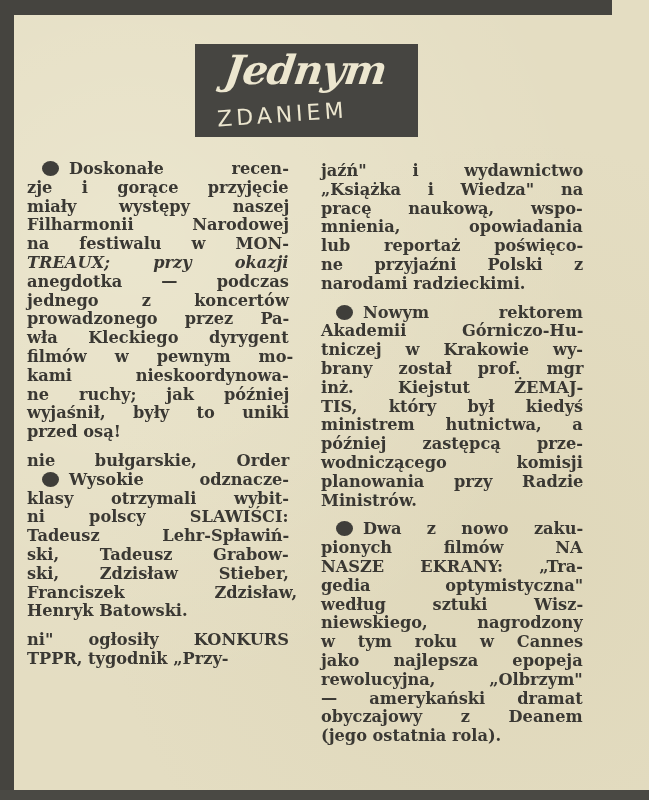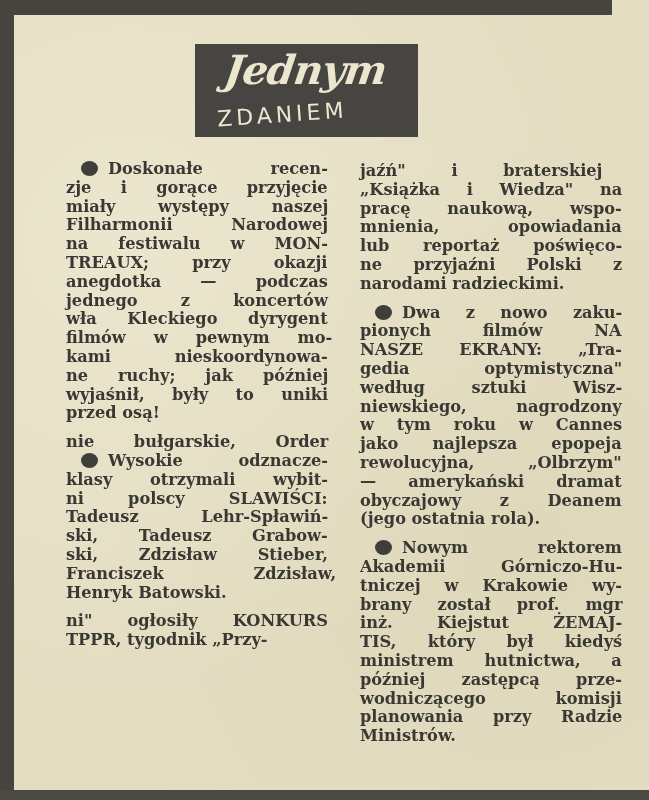--- a/index.html
+++ b/index.html
@@ -49,21 +49,21 @@
       font-size: 16.2px; line-height: 18.8px; font-weight: bold;
       text-align: justify;
     }
     .col-left { left: 27px; width: 262px; }
     .col-right { left: 321px; width: 262px; top: 162px; }
     .item { margin: 0 0 10px 0; }
     .bullet {
       display: inline-block; width: 17px; height: 15px; border-radius: 50%;
       background: #3f3e3a; vertical-align: -2px; margin: 0 10px 0 15px;
     }
-    .line { display: block; text-align: justify; text-align-last: justify; white-space: nowrap; margin-left: 39px; }
+    .line { display: block; text-align: justify; text-align-last: justify; white-space: nowrap; }
     .line.last { text-align-last: left; }
   </style>
 </head>
 <body>
 
 <div class="paper"></div>
 <div class="border-top"></div>
 <div class="border-left"></div>
 <div class="border-bottom"></div>
 
@@ -72,23 +72,24 @@
   <span class="heading-caps">ZDANIEM</span>
 </div>
 
 <div class="col col-left" id="col-left">
     <div class="item">
       <span class="line" style="text-align-last: justify;"><span class="bullet"></span><span style="display: inline-block; white-space: nowrap; word-spacing: 62px;"><span>Doskonałe</span> <span>recen-</span></span></span>
       <span class="line"><span style="display: inline-block; white-space: nowrap; word-spacing: 23.6667px;"><span>zje</span> <span>i</span> <span>gorące</span> <span>przyjęcie</span></span></span>
       <span class="line"><span style="display: inline-block; white-space: nowrap; word-spacing: 37px;"><span>miały</span> <span>występy</span> <span>naszej</span></span></span>
       <span class="line"><span style="display: inline-block; white-space: nowrap; word-spacing: 53px;"><span>Filharmonii</span> <span>Narodowej</span></span></span>
       <span class="line"><span style="display: inline-block; white-space: nowrap; word-spacing: 24.3333px;"><span>na</span> <span>festiwalu</span> <span>w</span> <span>MON-</span></span></span>
-      <span class="line"><span style="display: inline-block; white-space: nowrap; word-spacing: 37.5px;"><span>TREAUX;</span> <span>przy</span> <span>okazji</span></span></span>
+      <span class="line"><span style="display: inline-block; white-space: nowrap; word-spacing: 37.5px; font-style: italic;"><span>TREAUX;</span> <span>przy</span> <span>okazji</span></span></span>
       <span class="line"><span style="display: inline-block; white-space: nowrap; word-spacing: 33.5px;"><span>anegdotka</span> <span>—</span> <span>podczas</span></span></span>
       <span class="line"><span style="display: inline-block; white-space: nowrap; word-spacing: 37.5px;"><span>jednego</span> <span>z</span> <span>koncertów</span></span></span>
+      <span class="line"><span style="display: inline-block; white-space: nowrap; word-spacing: 21.5px;"><span>prowadzonego</span> <span>przez</span> <span>Pa-</span></span></span>
       <span class="line"><span style="display: inline-block; white-space: nowrap; word-spacing: 25px;"><span>wła</span> <span>Kleckiego</span> <span>dyrygent</span></span></span>
       <span class="line"><span style="display: inline-block; white-space: nowrap; word-spacing: 22.3333px;"><span>filmów</span> <span>w</span> <span>pewnym</span> <span>mo-</span></span></span>
       <span class="line"><span style="display: inline-block; white-space: nowrap; word-spacing: 58px;"><span>kami</span> <span>nieskoordynowa-</span></span></span>
       <span class="line"><span style="display: inline-block; white-space: nowrap; word-spacing: 24.3333px;"><span>ne</span> <span>ruchy;</span> <span>jak</span> <span>później</span></span></span>
       <span class="line"><span style="display: inline-block; white-space: nowrap; word-spacing: 21.6667px;"><span>wyjaśnił,</span> <span>były</span> <span>to</span> <span>uniki</span></span></span>
       <span class="line last"><span>przed osą!</span></span>
     </div>
     <div class="item">
       <span class="line"><span style="display: inline-block; white-space: nowrap; word-spacing: 34px;"><span>nie</span> <span>bułgarskie,</span> <span>Order</span></span></span>
       <span class="line" style="text-align-last: justify;"><span class="bullet"></span><span style="display: inline-block; white-space: nowrap; word-spacing: 50px;"><span>Wysokie</span> <span>odznacze-</span></span></span>
@@ -100,48 +101,48 @@
       <span class="line"><span style="display: inline-block; white-space: nowrap; word-spacing: 84px;"><span>Franciszek</span> <span>Zdzisław,</span></span></span>
       <span class="line last"><span>Henryk Batowski.</span></span>
     </div>
     <div class="item">
       <span class="line"><span style="display: inline-block; white-space: nowrap; word-spacing: 29.5px;"><span>ni"</span> <span>ogłosiły</span> <span>KONKURS</span></span></span>
       <span class="line last"><span>TPPR, tygodnik „Przy-</span></span>
     </div>
   </div>
 <div class="col col-right" id="col-right">
     <div class="item">
-      <span class="line"><span style="display: inline-block; white-space: nowrap; word-spacing: 40px;"><span>jaźń"</span> <span>i</span> <span>braterskiej</span></span></span>
+      <span class="line"><span style="display: inline-block; white-space: nowrap; word-spacing: 40px;"><span>jaźń"</span> <span>i</span> <span>wydawnictwo</span></span></span>
       <span class="line"><span style="display: inline-block; white-space: nowrap; word-spacing: 21px;"><span>„Książka</span> <span>i</span> <span>Wiedza"</span> <span>na</span></span></span>
       <span class="line"><span style="display: inline-block; white-space: nowrap; word-spacing: 31px;"><span>pracę</span> <span>naukową,</span> <span>wspo-</span></span></span>
       <span class="line"><span style="display: inline-block; white-space: nowrap; word-spacing: 63px;"><span>mnienia,</span> <span>opowiadania</span></span></span>
       <span class="line"><span style="display: inline-block; white-space: nowrap; word-spacing: 28px;"><span>lub</span> <span>reportaż</span> <span>poświęco-</span></span></span>
       <span class="line"><span style="display: inline-block; white-space: nowrap; word-spacing: 25.6667px;"><span>ne</span> <span>przyjaźni</span> <span>Polski</span> <span>z</span></span></span>
       <span class="line last"><span>narodami radzieckimi.</span></span>
+    </div>
+    <div class="item">
+      <span class="line" style="text-align-last: justify;"><span class="bullet"></span><span style="display: inline-block; white-space: nowrap; word-spacing: 64px;"><span>Nowym</span> <span>rektorem</span></span></span>
+      <span class="line"><span style="display: inline-block; white-space: nowrap; word-spacing: 50px;"><span>Akademii</span> <span>Górniczo-Hu-</span></span></span>
+      <span class="line"><span style="display: inline-block; white-space: nowrap; word-spacing: 18.3333px;"><span>tniczej</span> <span>w</span> <span>Krakowie</span> <span>wy-</span></span></span>
+      <span class="line"><span style="display: inline-block; white-space: nowrap; word-spacing: 20.3333px;"><span>brany</span> <span>został</span> <span>prof.</span> <span>mgr</span></span></span>
+      <span class="line"><span style="display: inline-block; white-space: nowrap; word-spacing: 38.5px;"><span>inż.</span> <span>Kiejstut</span> <span>ŻEMAJ-</span></span></span>
+      <span class="line"><span style="display: inline-block; white-space: nowrap; word-spacing: 25.6667px;"><span>TIS,</span> <span>który</span> <span>był</span> <span>kiedyś</span></span></span>
+      <span class="line"><span style="display: inline-block; white-space: nowrap; word-spacing: 25px;"><span>ministrem</span> <span>hutnictwa,</span> <span>a</span></span></span>
+      <span class="line"><span style="display: inline-block; white-space: nowrap; word-spacing: 30.5px;"><span>później</span> <span>zastępcą</span> <span>prze-</span></span></span>
+      <span class="line"><span style="display: inline-block; white-space: nowrap; word-spacing: 64px;"><span>wodniczącego</span> <span>komisji</span></span></span>
+      <span class="line"><span style="display: inline-block; white-space: nowrap; word-spacing: 24px;"><span>planowania</span> <span>przy</span> <span>Radzie</span></span></span>
+      <span class="line last"><span>Ministrów.</span></span>
     </div>
     <div class="item">
       <span class="line" style="text-align-last: justify;"><span class="bullet"></span><span style="display: inline-block; white-space: nowrap; word-spacing: 19.6667px;"><span>Dwa</span> <span>z</span> <span>nowo</span> <span>zaku-</span></span></span>
       <span class="line"><span style="display: inline-block; white-space: nowrap; word-spacing: 46px;"><span>pionych</span> <span>filmów</span> <span>NA</span></span></span>
       <span class="line"><span style="display: inline-block; white-space: nowrap; word-spacing: 30.5px;"><span>NASZE</span> <span>EKRANY:</span> <span>„Tra-</span></span></span>
       <span class="line"><span style="display: inline-block; white-space: nowrap; word-spacing: 69px;"><span>gedia</span> <span>optymistyczna"</span></span></span>
       <span class="line"><span style="display: inline-block; white-space: nowrap; word-spacing: 41px;"><span>według</span> <span>sztuki</span> <span>Wisz-</span></span></span>
       <span class="line"><span style="display: inline-block; white-space: nowrap; word-spacing: 44px;"><span>niewskiego,</span> <span>nagrodzony</span></span></span>
       <span class="line"><span style="display: inline-block; white-space: nowrap; word-spacing: 17.25px;"><span>w</span> <span>tym</span> <span>roku</span> <span>w</span> <span>Cannes</span></span></span>
       <span class="line"><span style="display: inline-block; white-space: nowrap; word-spacing: 28.5px;"><span>jako</span> <span>najlepsza</span> <span>epopeja</span></span></span>
       <span class="line"><span style="display: inline-block; white-space: nowrap; word-spacing: 48px;"><span>rewolucyjna,</span> <span>„Olbrzym"</span></span></span>
       <span class="line"><span style="display: inline-block; white-space: nowrap; word-spacing: 26.5px;"><span>—</span> <span>amerykański</span> <span>dramat</span></span></span>
       <span class="line"><span style="display: inline-block; white-space: nowrap; word-spacing: 33px;"><span>obyczajowy</span> <span>z</span> <span>Deanem</span></span></span>
       <span class="line last"><span>(jego ostatnia rola).</span></span>
     </div>
-    <div class="item">
-      <span class="line" style="text-align-last: justify;"><span class="bullet"></span><span style="display: inline-block; white-space: nowrap; word-spacing: 64px;"><span>Nowym</span> <span>rektorem</span></span></span>
-      <span class="line"><span style="display: inline-block; white-space: nowrap; word-spacing: 50px;"><span>Akademii</span> <span>Górniczo-Hu-</span></span></span>
-      <span class="line"><span style="display: inline-block; white-space: nowrap; word-spacing: 18.3333px;"><span>tniczej</span> <span>w</span> <span>Krakowie</span> <span>wy-</span></span></span>
-      <span class="line"><span style="display: inline-block; white-space: nowrap; word-spacing: 20.3333px;"><span>brany</span> <span>został</span> <span>prof.</span> <span>mgr</span></span></span>
-      <span class="line"><span style="display: inline-block; white-space: nowrap; word-spacing: 38.5px;"><span>inż.</span> <span>Kiejstut</span> <span>ŻEMAJ-</span></span></span>
-      <span class="line"><span style="display: inline-block; white-space: nowrap; word-spacing: 25.6667px;"><span>TIS,</span> <span>który</span> <span>był</span> <span>kiedyś</span></span></span>
-      <span class="line"><span style="display: inline-block; white-space: nowrap; word-spacing: 25px;"><span>ministrem</span> <span>hutnictwa,</span> <span>a</span></span></span>
-      <span class="line"><span style="display: inline-block; white-space: nowrap; word-spacing: 30.5px;"><span>później</span> <span>zastępcą</span> <span>prze-</span></span></span>
-      <span class="line"><span style="display: inline-block; white-space: nowrap; word-spacing: 64px;"><span>wodniczącego</span> <span>komisji</span></span></span>
-      <span class="line"><span style="display: inline-block; white-space: nowrap; word-spacing: 24px;"><span>planowania</span> <span>przy</span> <span>Radzie</span></span></span>
-      <span class="line last"><span>Ministrów.</span></span>
-    </div>
   </div>
 
 </body></html>

